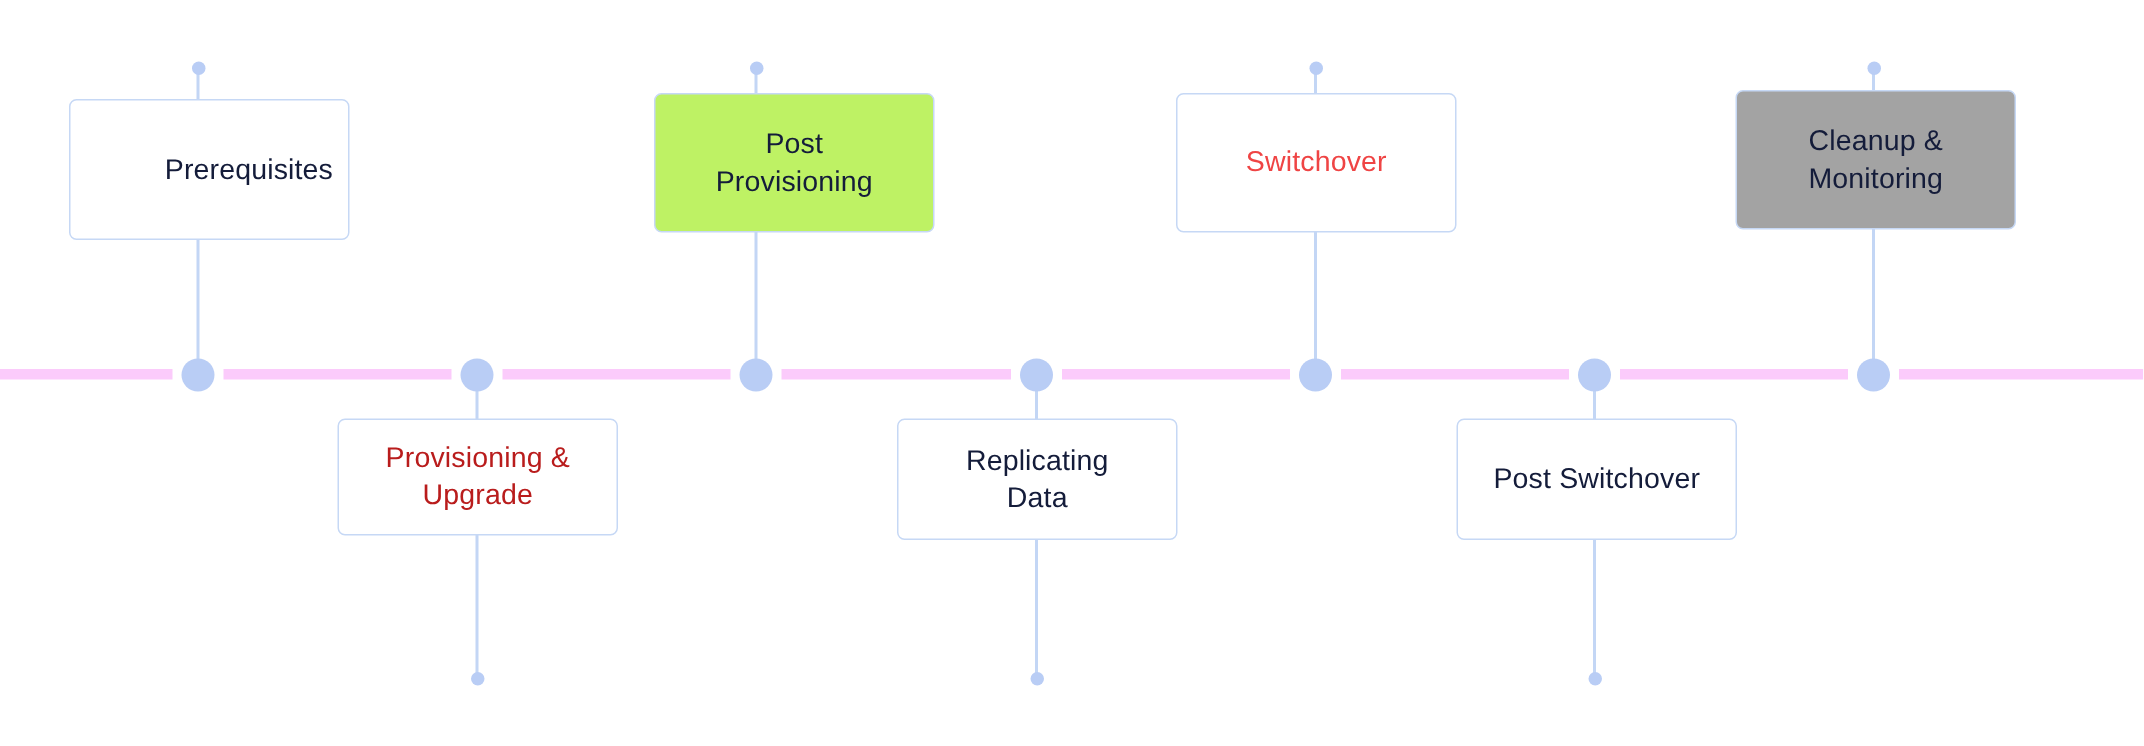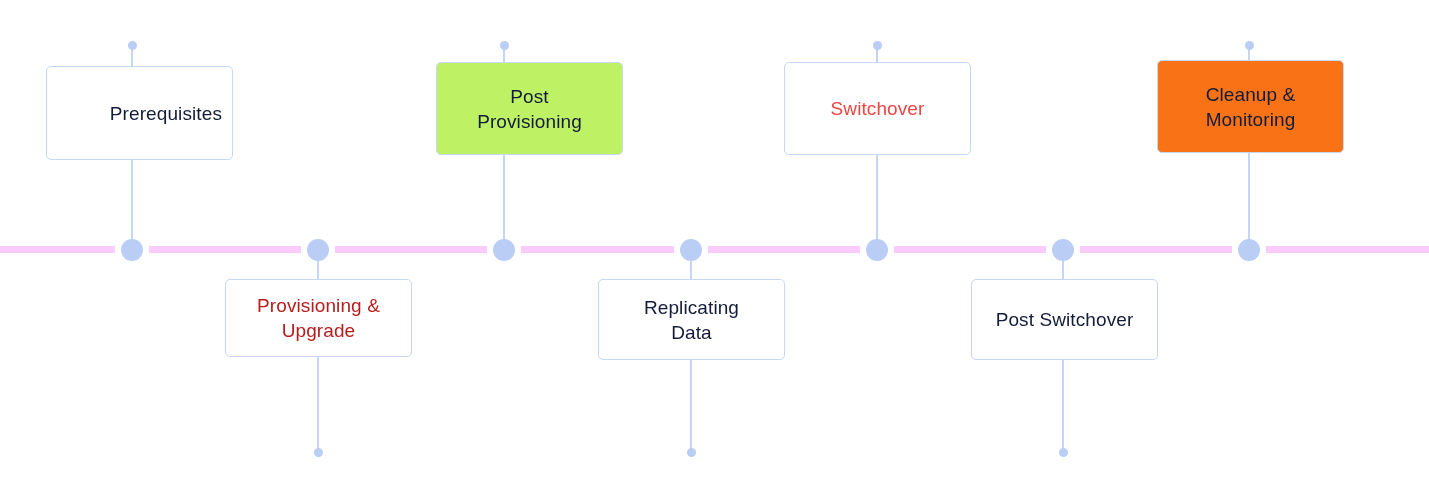--- a/index.html
+++ b/index.html
@@ -126,19 +126,19 @@
       </div>
       <div class="node-dot" style="left: 877px; top: 239px; background: rgb(185, 205, 245);"></div>
       <div class="connector" style="left: 1063px; top: 250px; height: 206px; background: rgb(195, 214, 245);"></div>
       <div class="end-dot" style="left: 1063px; top: 448px; background: rgb(185, 205, 245);"></div>
       <div class="card" style="left: 971px; top: 279px; width: 187px; height: 81px; border-color: rgb(198, 216, 245); background: rgb(255, 255, 255);">
         <div class="card-label" style="color: rgb(20, 28, 58);">Post Switchover</div>
       </div>
       <div class="node-dot" style="left: 1063px; top: 239px; background: rgb(185, 205, 245);"></div>
       <div class="connector" style="left: 1249px; top: 45px; height: 205px; background: rgb(195, 214, 245);"></div>
       <div class="end-dot" style="left: 1249px; top: 41px; background: rgb(185, 205, 245);"></div>
-      <div class="card" style="left: 1157px; top: 60px; width: 187px; height: 93px; border-color: rgb(198, 216, 245); background: #f97316;">
+      <div class="card" style="left: 1157px; top: 60px; width: 187px; height: 93px; border-color: rgb(198, 216, 245); background: #a3a3a3;">
         <div class="card-label" style="color: rgb(20, 28, 58);">Cleanup &amp;
 Monitoring</div>
       </div>
       <div class="node-dot" style="left: 1249px; top: 239px; background: rgb(185, 205, 245);"></div>
     </div>
 </div>
 
 </body></html>

